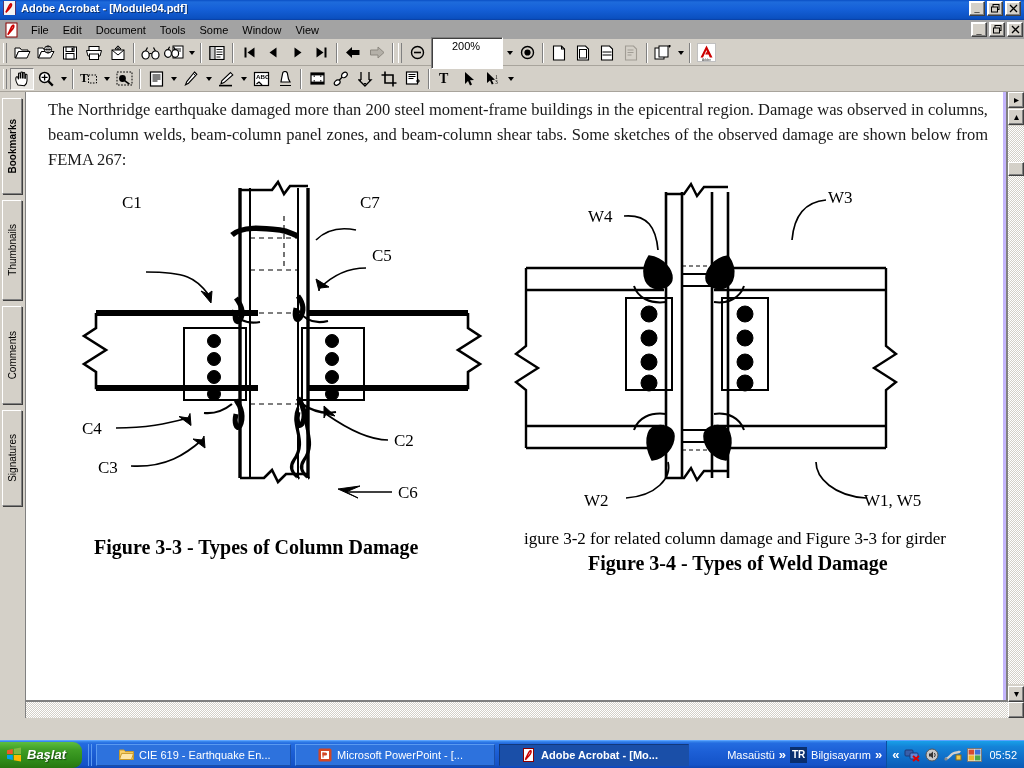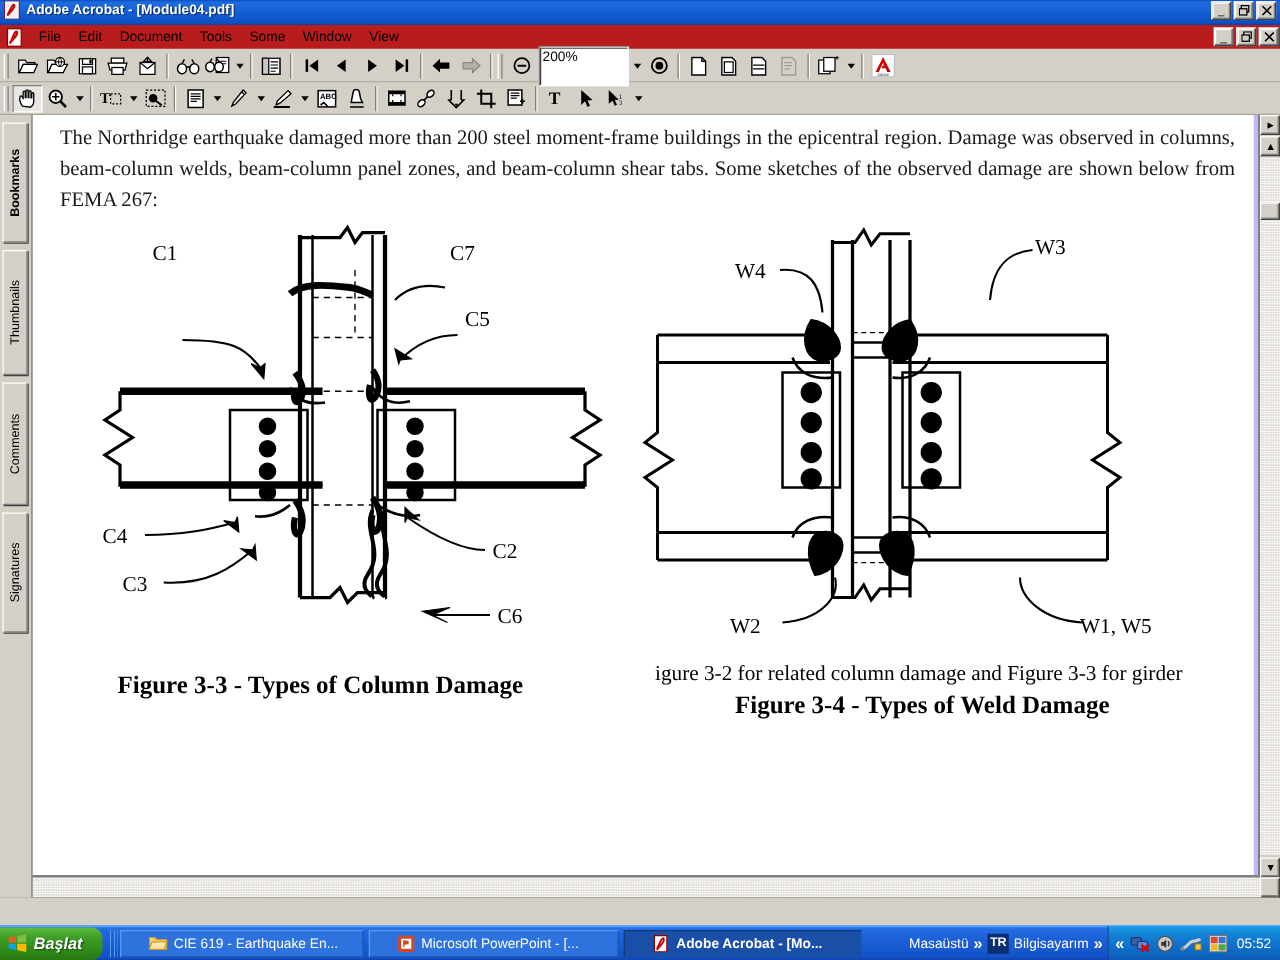--- a/index.html
+++ b/index.html
@@ -38,21 +38,21 @@
     border: 1px solid #fff;
     border-right-color: #404040; border-bottom-color: #404040;
     box-shadow: inset -1px -1px 0 #808080, inset 1px 1px 0 #fff;
     font-size: 9px; line-height: 12px; text-align: center;
     color: #000; font-family: "Liberation Sans", sans-serif;
     display:flex; align-items:center; justify-content:center;
   }
 
   
   .menubar {
-    height: 20px; background: #b91c1c;
+    height: 20px; background: #a3a3a3;
     display: flex; align-items: center; padding-left: 2px;
     border-bottom: 1px solid #d4d0c8;
   }
   .menubar .doc-icon { width:16px;height:16px;margin:0 4px 0 2px; }
   .menubar .mi {
     padding: 2px 7px; font-size: 11px; color: #000; white-space: nowrap;
   }
   .menubar .spacer { flex: 1 1 auto; }
 
   
@@ -90,21 +90,21 @@
   }
   .caret::after {
     content:""; width:0;height:0;
     border-left:3px solid transparent; border-right:3px solid transparent;
     border-top:4px solid #000;
   }
   .zoombox {
     width: 72px; height: 32px; background:#fff;
     border: 1px solid #808080; border-right-color:#fff; border-bottom-color:#fff;
     box-shadow: inset 1px 1px 0 #404040;
-    font-size: 11px; line-height:17px; padding-left:2px;
+    font-size: 11px; line-height:17px; padding-left:20px;
     margin: 0 1px 0 2px; flex:0 0 auto; color:#000;
   }
 
   
   .bodyarea {
     position:absolute; left:0; top:92px; width:1024px; height: 626px;
     background:#808080;
   }
   
   .navstrip {

